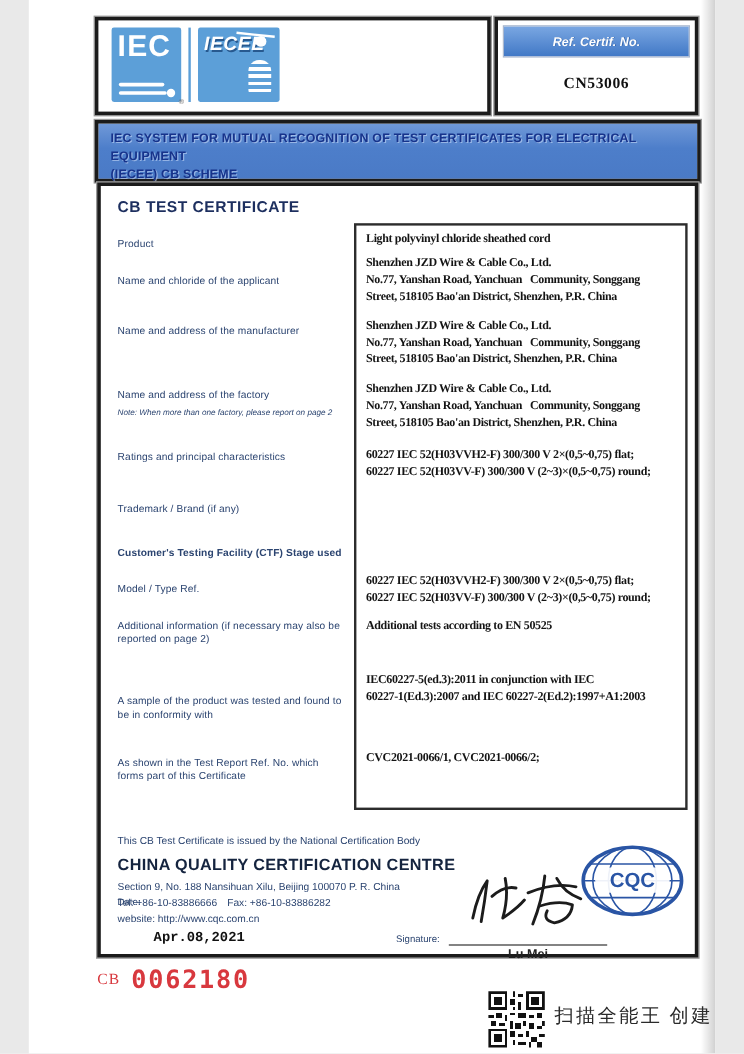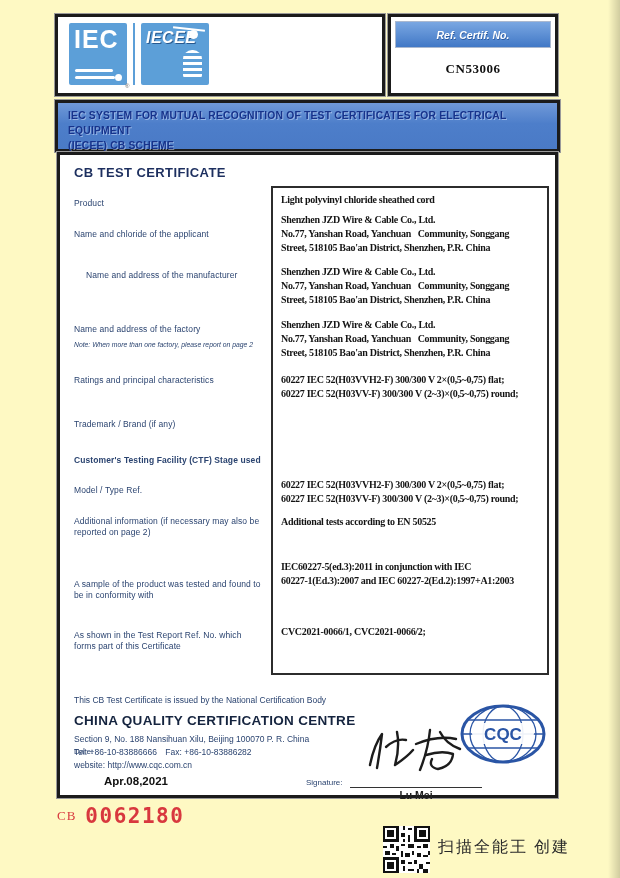--- a/index.html
+++ b/index.html
@@ -1,18 +1,18 @@
 <!DOCTYPE html>
 <html><head>
 <meta charset="utf-8">
 <style>
   html,body { margin:0; padding:0; background:#e9e9e9; }
   .page {
-    position:relative; width:620px; height:878px; margin:0 auto;
-    background:#fef9c3; overflow:hidden;
+    position:relative; width:572px; height:878px; margin:0 auto;
+    background:#ffffff; overflow:hidden;
     font-family:"Liberation Sans", sans-serif; color:#222;
   }
   .scan-edge {
     position:absolute; right:0; top:0; width:12px; height:100%;
     background:linear-gradient(to right, rgba(0,0,0,0), rgba(0,0,0,0.18));
   }
 
   
   .logo-box {
     position:absolute; left:55px; top:14px; width:330px; height:82px;
@@ -93,39 +93,39 @@
     position:absolute; left:211px; top:31px; width:278px; height:489px;
     border:2px solid #2c2c2c; box-sizing:border-box; background:#fff;
   }
   .value {
     position:absolute; left:8px; width:266px;
     font-family:"Liberation Serif", serif; font-weight:bold; font-size:10px;
     letter-spacing:-0.3px; color:#141414; line-height:1.42; white-space:pre-wrap;
   }
   .lbl1 { top:43px; }  .v1 { top:5px; }
   .lbl2 { top:74px; }  .v2 { top:25px; }
-  .lbl3 { top:115px;margin-left:12px; } .v3 { top:77px; }
+  .lbl3 { top:115px; } .v3 { top:77px; }
   .lbl4 { top:169px; } .n4 { top:186px; } .v4 { top:130px; }
   .lbl5 { top:220px; } .v5 { top:185px; }
   .lbl6 { top:264px; } .v6 { top:240px; }
   .lbl7 { top:300px;font-weight:bold; } .v7 { top:268px; }
   .lbl8 { top:330px; } .v8 { top:290px; }
   .lbl9 { top:361px; } .v9 { top:327px; }
   .lbl10 { top:424px; } .v10 { top:372px; }
   .lbl11 { top:475px; } .v11 { top:437px; }
 
   
   .issued   { position:absolute; left:14px; top:540px; font-size:8.5px; color:#2b4470; }
   .org-name { position:absolute; left:14px; top:558px; font-size:13.5px; font-weight:bold; color:#15243f; letter-spacing:0.3px; }
   .addr     { position:absolute; left:14px; top:579px; font-size:8.5px; color:#2b4470; }
   .telfax   { position:absolute; left:14px; top:592px; font-size:8.5px; color:#2b4470; }
   .telfax span { margin-right:6px; }
   .website  { position:absolute; left:14px; top:605px; font-size:8.5px; color:#2b4470; }
   .date-label { position:absolute; left:14px; top:592px; font-size:8px; color:#2b4470; }
-  .date-value { position:absolute; left:44px; top:620px; font-family:Liberation Sans, sans-serif; font-weight:bold; font-size:11.5px; color:#111; }
+  .date-value { position:absolute; left:44px; top:620px; font-family:Liberation Mono, monospace; font-weight:bold; font-size:11.5px; color:#111; }
   .cqc-logo { position:absolute; left:398px; top:548px; }
   .sig-script { position:absolute; left:296px; top:570px; }
   .sig-label  { position:absolute; left:246px; top:623px; font-size:8px; color:#2b4470; }
   .sig-line   { position:absolute; left:290px; top:632px; width:132px; border-top:1.5px solid #333; }
   .signer     { position:absolute; left:290px; top:634px; width:132px; text-align:center; font-size:10.5px; font-weight:bold; color:#222; }
 
   
   .stamp { position:absolute; left:57px; top:804px; color:#d8383e; display:flex; align-items:center; }
   .stamp-prefix { font-family:"Liberation Serif", serif; font-size:13px; margin-right:9px; letter-spacing:1px; }
   .stamp-number { font-family:"DejaVu Sans Mono", monospace; font-size:21px; font-weight:bold; letter-spacing:1.5px; }

